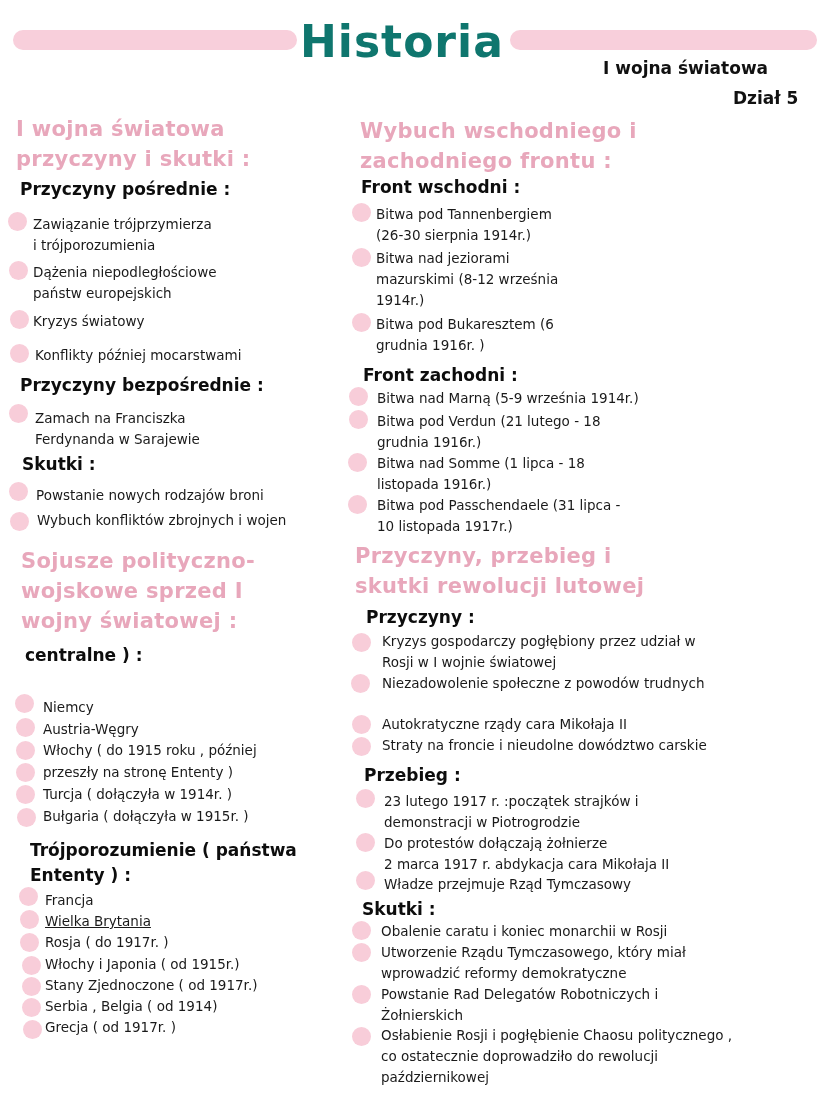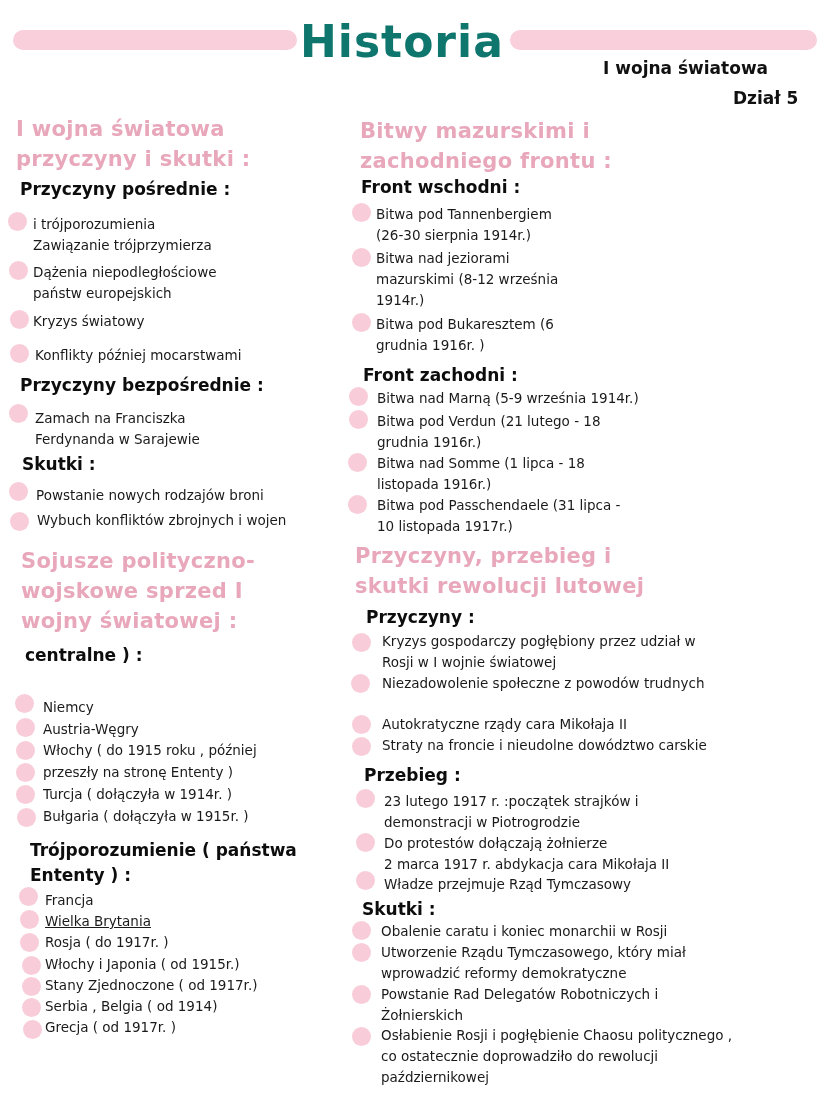--- a/index.html
+++ b/index.html
@@ -34,22 +34,22 @@
 <div class="sec-title" style="left:16px; top:114px;">
   <span class="line">I wojna światowa</span>
   <span class="line">przyczyny i skutki :</span>
 </div>
 
 <div class="sub-head" style="left:20px; top:177px;">Przyczyny pośrednie :</div>
 
 <div class="dot" style="left:8px; top:212px;"></div>
 <div class="item" style="left:33px; top:214px;">
   <span class="text">
+      <span class="line">Zawiązanie trójprzymierza</span>
       <span class="line">i trójporozumienia</span>
-      <span class="line">Zawiązanie trójprzymierza</span>
     </span>
 </div>
 <div class="dot" style="left:9px; top:261px;"></div>
 <div class="item" style="left:33px; top:262px;">
   <span class="text">
       <span class="line">Dążenia niepodległościowe</span>
       <span class="line">państw europejskich</span>
     </span>
 </div>
 <div class="dot" style="left:10px; top:310px;"></div>
@@ -151,21 +151,21 @@
 <div class="dot" style="left:22px; top:998px;"></div>
 <div class="item" style="left:45px; top:996px;">
     <span class="text">Serbia , Belgia ( od 1914)</span>
   </div>
 <div class="dot" style="left:23px; top:1020px;"></div>
 <div class="item" style="left:45px; top:1017px;">
     <span class="text">Grecja ( od 1917r. )</span>
   </div>
 
 <div class="sec-title" style="left:360px; top:116px;">
-  <span class="line">Bitwy mazurskimi i</span>
+  <span class="line">Wybuch wschodniego i</span>
   <span class="line">zachodniego frontu :</span>
 </div>
 
 <div class="sub-head" style="left:361px; top:175px;">Front wschodni :</div>
 <div class="dot" style="left:352px; top:203px;"></div>
 <div class="item" style="left:376px; top:204px;">
   <span class="text">
       <span class="line">Bitwa pod Tannenbergiem</span>
       <span class="line">(26-30 sierpnia 1914r.)</span>
     </span>

